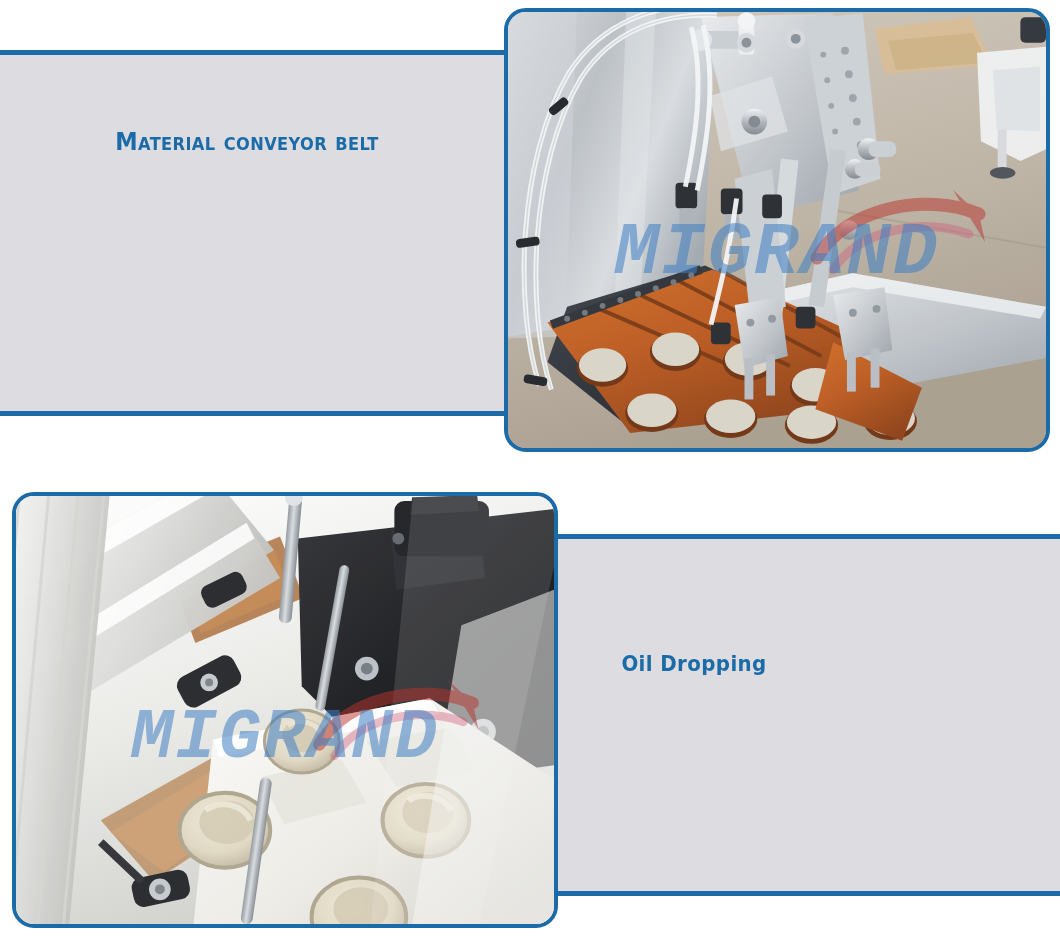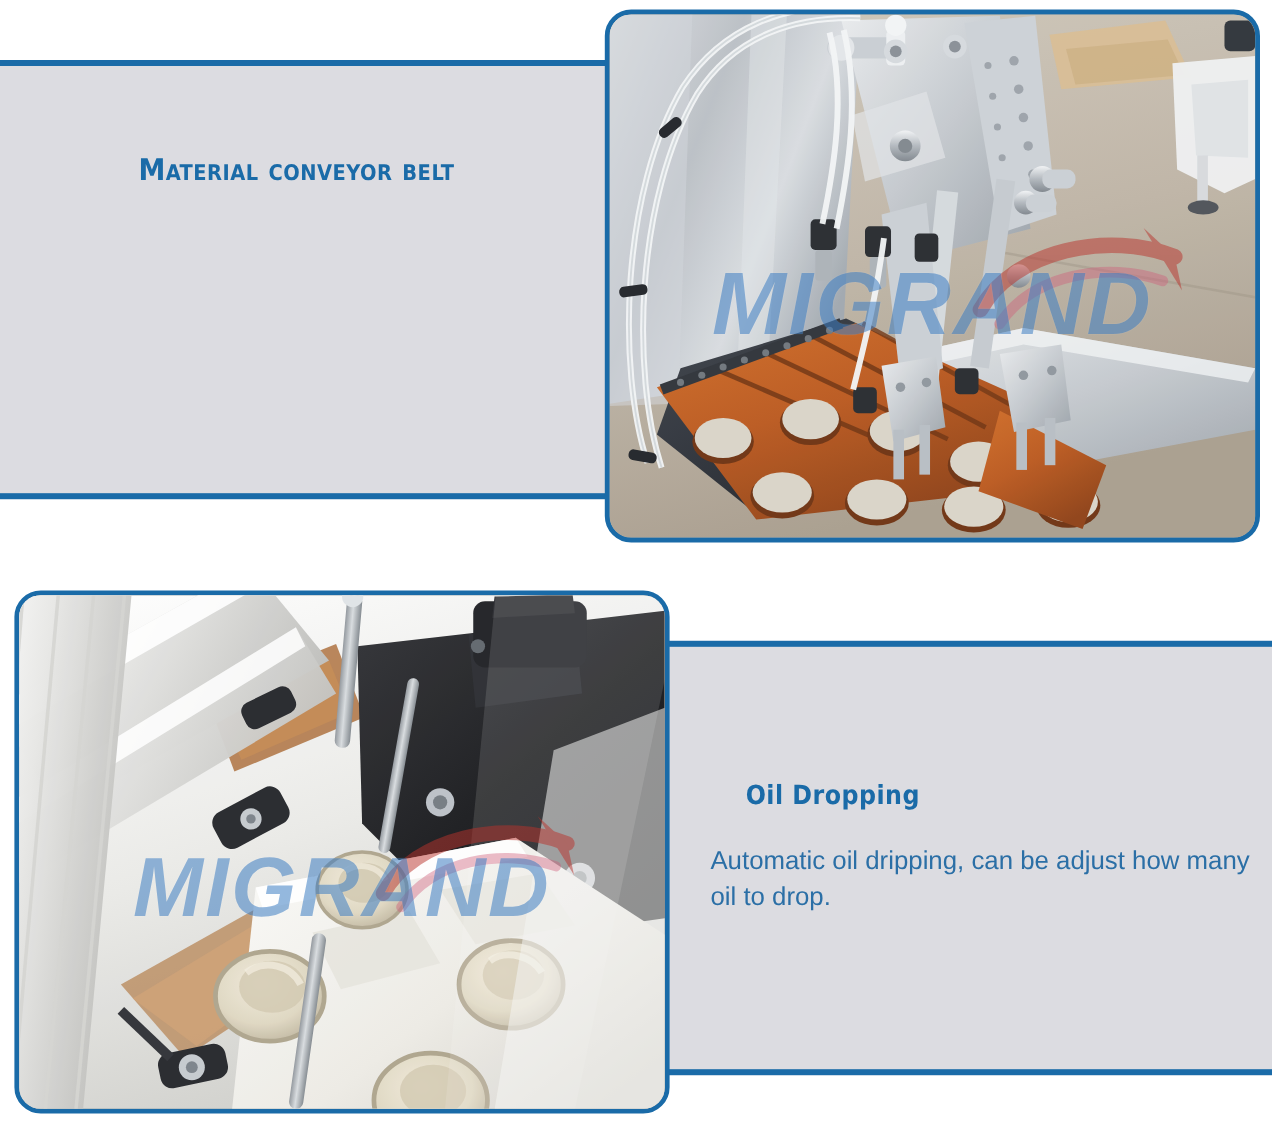--- a/index.html
+++ b/index.html
@@ -69,21 +69,21 @@
   .watermark {
     position: absolute;
     left: 0; right: 0;
     display: flex;
     align-items: center;
     justify-content: center;
     pointer-events: none;
     z-index: 5;
   }
   .wm-text {
-    font-family: Liberation Sans, sans-serif;
+    font-family: Liberation Mono, monospace;
     font-weight: bold;
     font-style: italic;
     color: #3f7fc4;
     opacity: 0.55;
     letter-spacing: 2px;
     line-height: 1;
     text-shadow: 0 0 1px rgba(255,255,255,0.4);
     text-align: right;
   }
   .wm-swoosh {
@@ -466,14 +466,13 @@
       <path d="M14 74 C42 24 122 8 176 30" stroke="#b9332c" stroke-width="13" fill="none" stroke-linecap="round"></path>
       <path d="M176 30 L150 6 L182 58 Z" fill="#b9332c"></path>
       <path d="M30 86 C58 44 120 34 166 50" stroke="#d05a78" stroke-width="9" fill="none" stroke-linecap="round" opacity=".8"></path>
     </svg>
     <span class="wm-text" style="font-size:70px;">MIGRAND</span>
   </div>
 </div>
 
 <div class="text-panel" id="bottom-text-panel">
   <h2 class="panel-title plain">Oil Dropping</h2>
-  <p class="panel-body">Automatic oil dripping, can be adjust how many oil to drop.</p>
 </div>
 
 </body></html>

